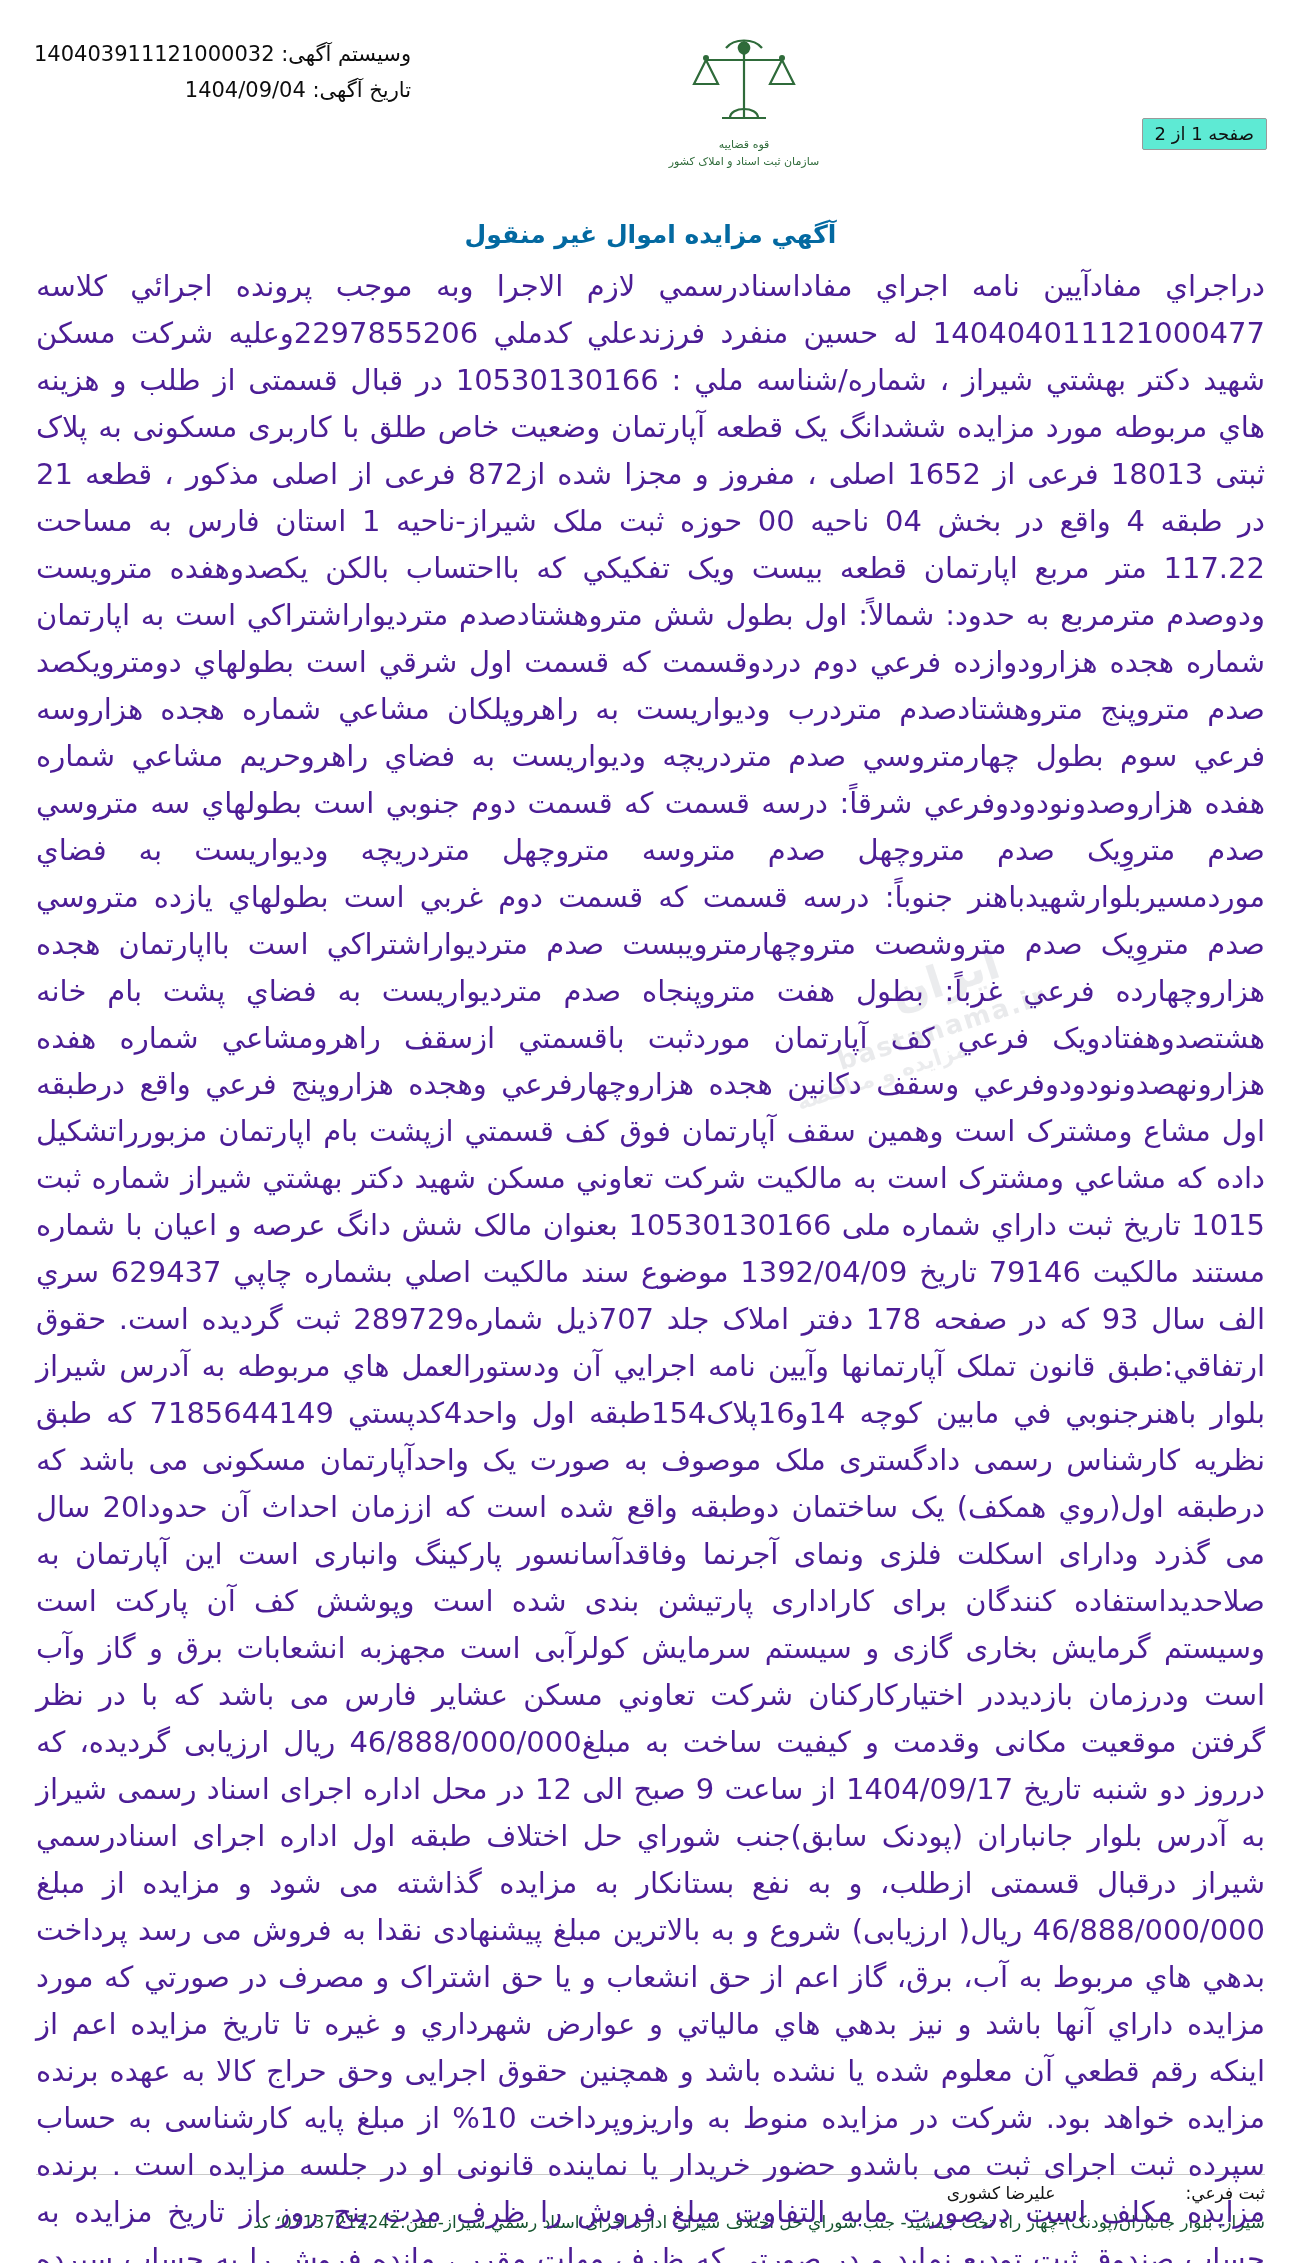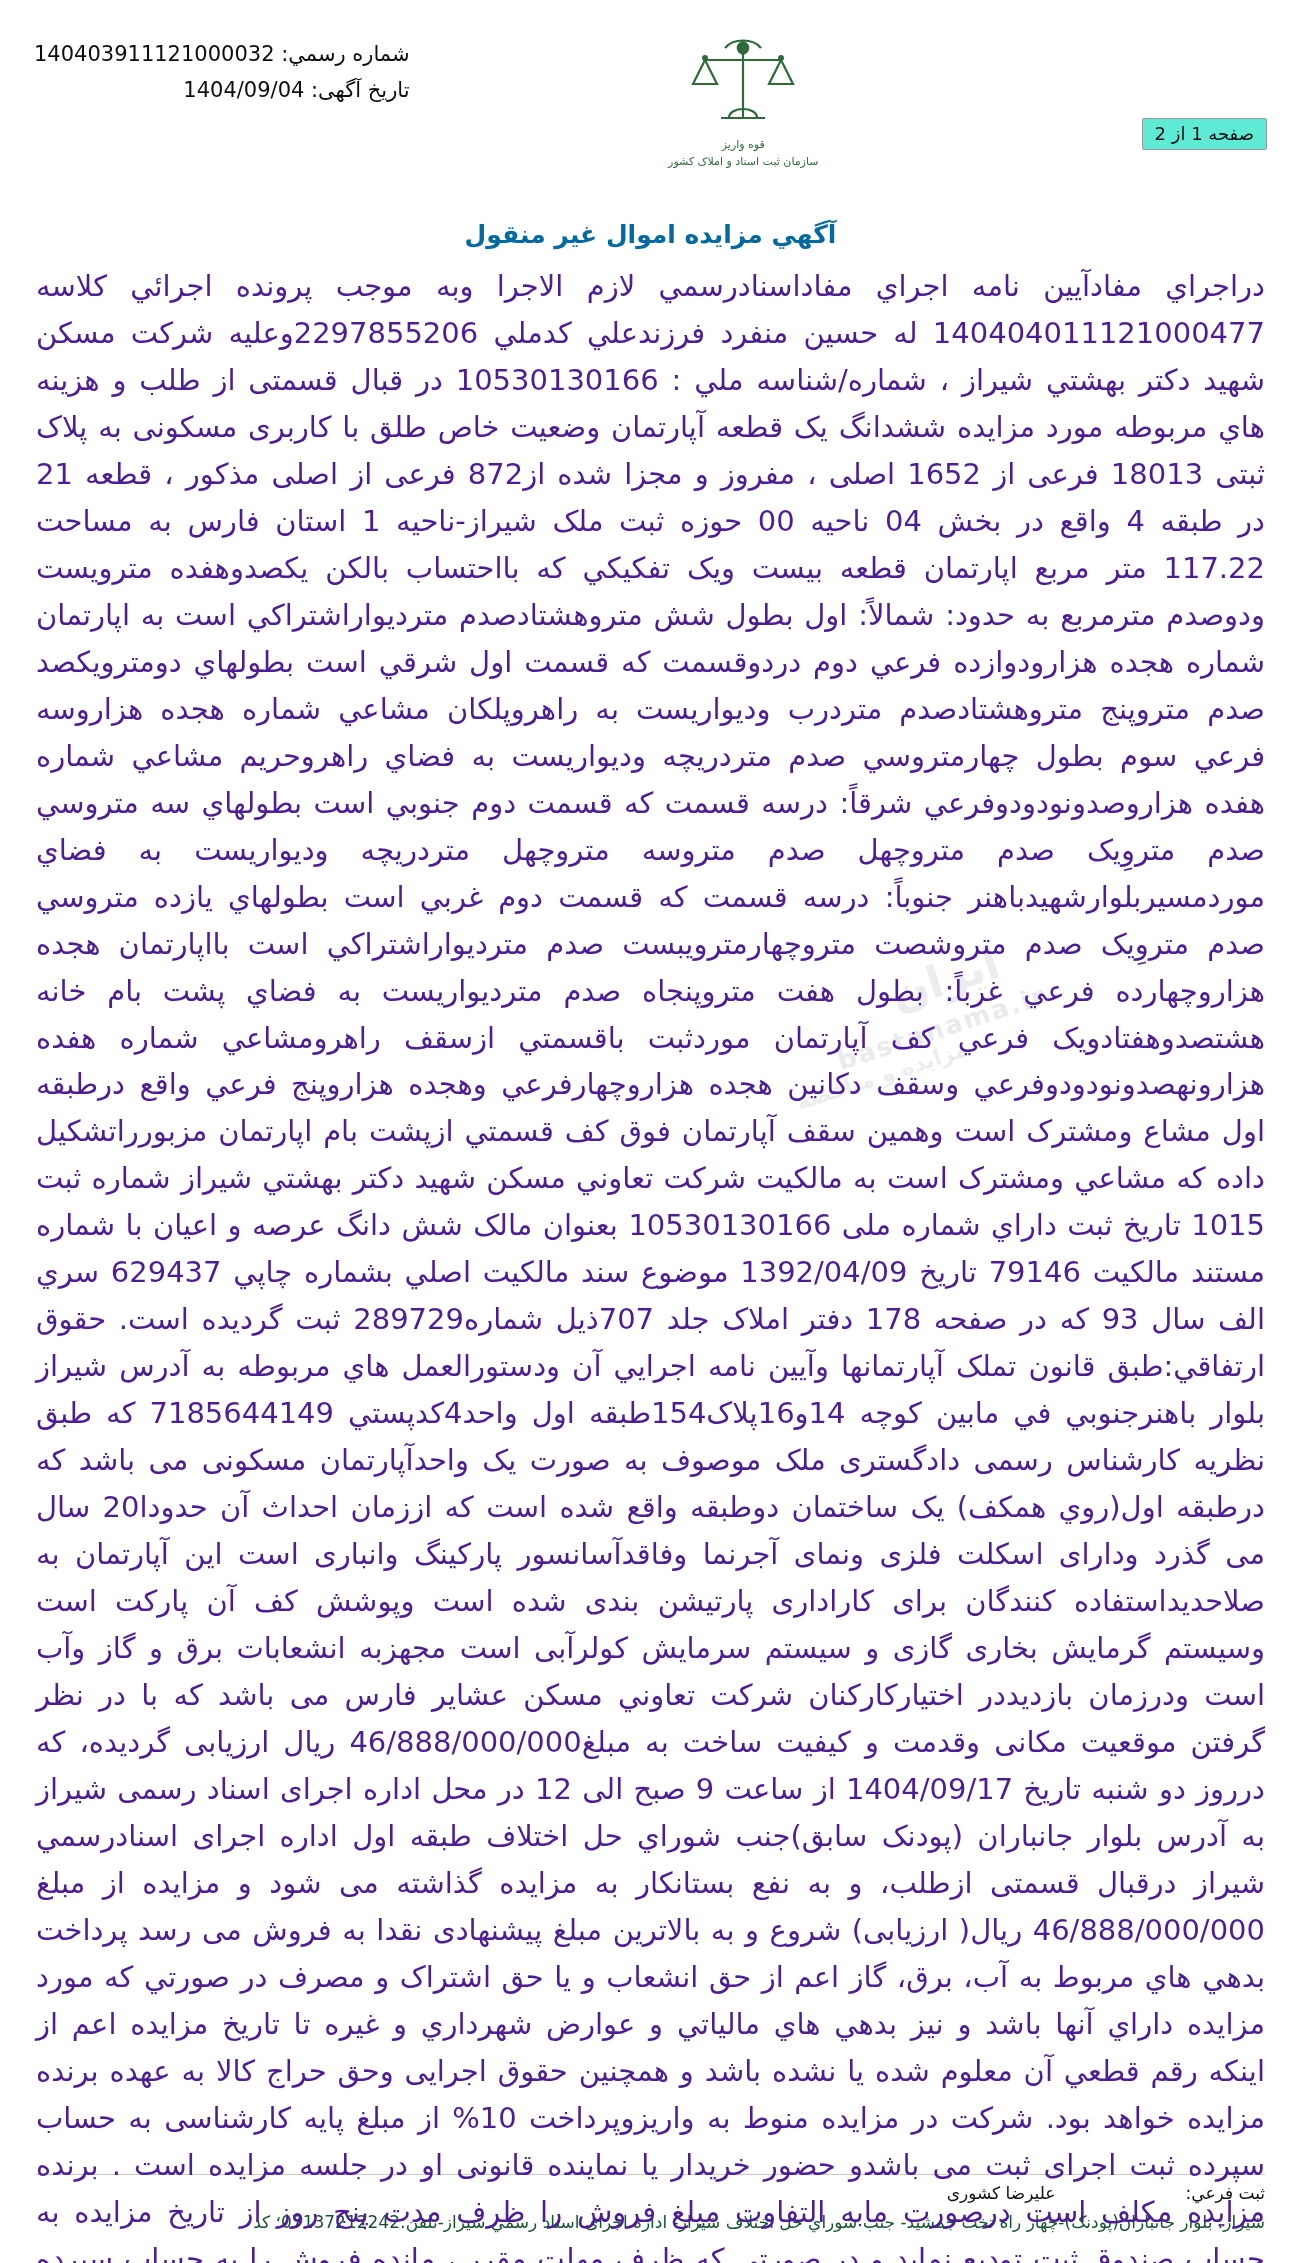--- a/index.html
+++ b/index.html
@@ -188,26 +188,26 @@
             <path d="M98 34 L86 58 L110 58 Z"></path>
             <path d="M38 92 L82 92"></path>
             <path d="M46 92 C46 80, 74 80, 74 92"></path>
             <path d="M42 22 C50 12, 70 12, 78 22"></path>
           </g>
           <g fill="#2f6b3a">
             <circle cx="22" cy="32" r="3"></circle>
             <circle cx="98" cy="32" r="3"></circle>
           </g>
         </svg>
-        <div class="emblem-caption">قوه واریز</div>
+        <div class="emblem-caption">قوه قضاییه</div>
         <div class="emblem-caption">سازمان ثبت اسناد و املاک کشور</div>
       </div>
 
       <div class="header-meta">
-        <div>شماره رسمي: 140403911121000032</div>
+        <div>وسیستم آگهی: 140403911121000032</div>
         <div>تاریخ آگهی: 1404/09/04</div>
       </div>
 
     </div>
   </div>
 
   <div class="doc-title">آگهي مزایده اموال غیر منقول</div>
 
   <div class="body-wrap">
     <div class="watermark wm1">ایران</div>

